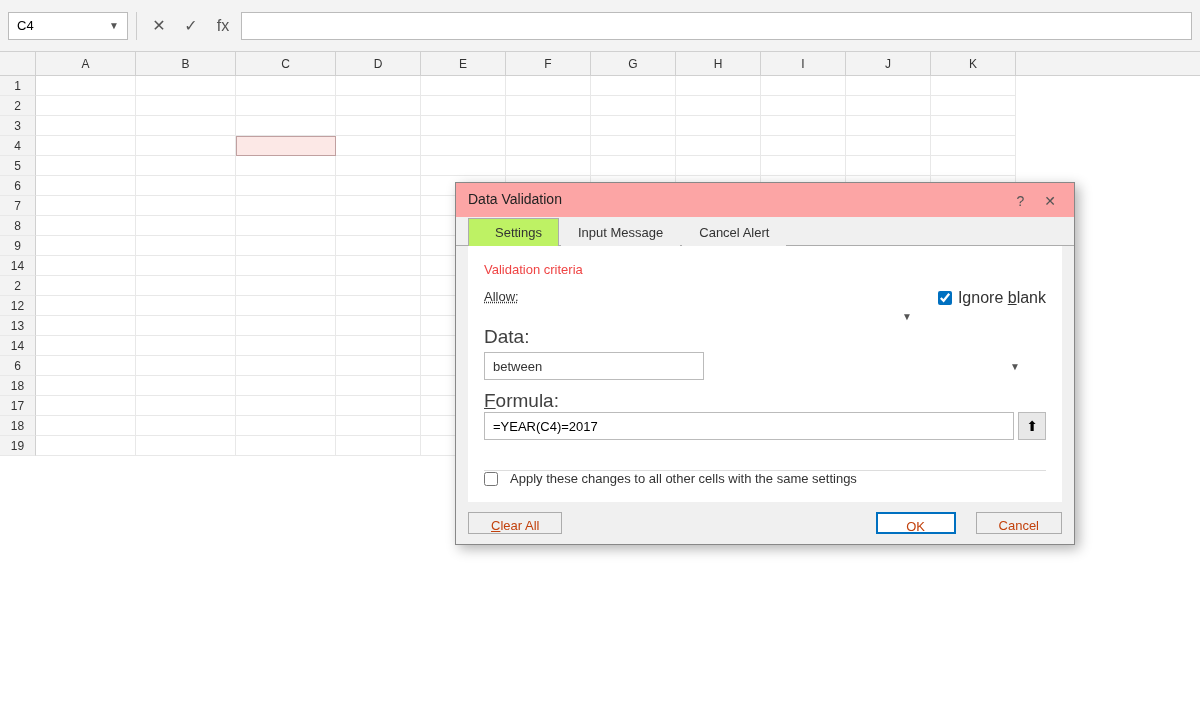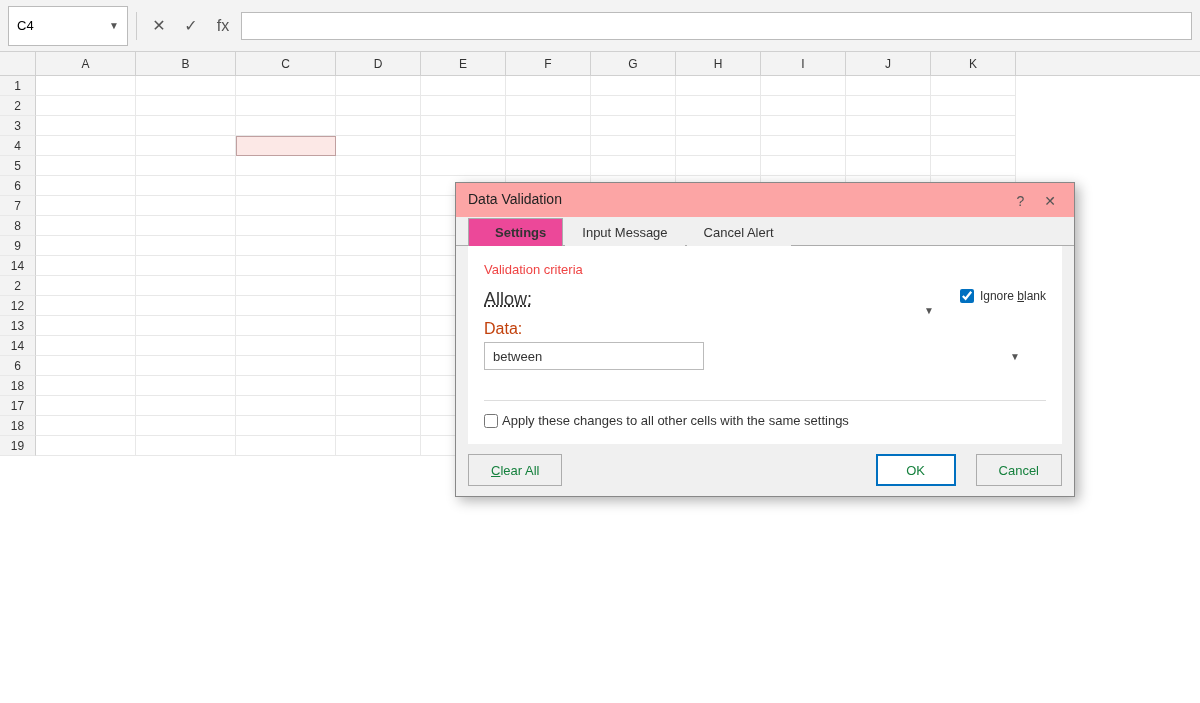--- a/index.html
+++ b/index.html
@@ -17,21 +17,21 @@
       display: flex;
       align-items: center;
       height: 52px;
       background: #f3f3f3;
       border-bottom: 1px solid #d0d0d0;
       padding: 0 8px;
       gap: 4px;
     }
     .name-box {
       width: 120px;
-      height: 40px;
+      height: 28px;
       border: 1px solid #bbb;
       display: flex;
       align-items: center;
       padding: 0 8px;
       background: #fff;
       font-size: 13px;
       justify-content: space-between;
     }
     .toolbar-sep {
       width: 1px;
@@ -193,24 +193,24 @@
       cursor: pointer;
       border: 1px solid transparent;
       border-bottom: none;
       margin-right: 2px;
       position: relative;
       top: 1px;
       background: #f0f0f0;
       color: #333;
     }
     .dialog-tab.active {
-      background: #ec4899;
+      background: #bef264;
       border-color: #acacac;
       border-bottom-color: #fff;
-      font-weight: bold;
+      font-weight: normal;
       padding-left: 26px;
     }
 
     .dialog-content {
       background: #fff;
       padding: 16px;
       margin: 0 12px;
     }
 
     .section-title {
@@ -225,29 +225,29 @@
       align-items: flex-start;
       margin-bottom: 10px;
     }
     .form-col {
       display: flex;
       flex-direction: column;
       flex: 1;
       margin-right: 20px;
     }
     .form-label {
-      font-size: 18px;
+      font-size: 13px;
       color: #333;
-      margin-bottom: 0;
+      margin-bottom: 12px;
       text-decoration: underline dotted;
       text-decoration-color: #333;
     }
     .form-label-plain {
-      font-size: 16px;
-      color: #c2410c;
+      font-size: 19px;
+      color: #404040;
       margin-bottom: 4px;
     }
 
     .select-wrapper {
       position: relative;
       display: inline-block;
     }
     .form-select {
       appearance: none;
       -webkit-appearance: none;
@@ -275,21 +275,21 @@
       align-items: center;
       gap: 6px;
     }
     .form-checkbox {
       width: 14px;
       height: 14px;
       cursor: pointer;
       accent-color: #0070c0;
     }
     .checkbox-label {
-      font-size: 12px;
+      font-size: 16px;
       color: #333;
     }
     .checkbox-label u { text-decoration: underline; }
 
     .formula-row {
       margin-top: 10px;
     }
     .formula-input-wrapper {
       display: flex;
       align-items: center;
@@ -311,23 +311,23 @@
       cursor: pointer;
       display: flex;
       align-items: center;
       justify-content: center;
       font-size: 14px;
     }
 
     .apply-row {
       display: flex;
       align-items: center;
-      gap: 4px;
+      gap: 12px;
       margin-top: 30px;
-      padding-top: 12px;
+      padding-top: 0;
       border-top: 1px solid #ddd;
     }
     .apply-checkbox {
       width: 14px;
       height: 14px;
       cursor: pointer;
     }
     .apply-label {
       font-size: 13px;
       color: #333;
@@ -339,23 +339,23 @@
       align-items: center;
       padding: 10px 12px;
       background: #f0f0f0;
     }
     .btn {
       padding: 5px 22px;
       font-size: 13px;
       cursor: pointer;
       border: 1px solid #acacac;
       background: #f0f0f0;
-      color: #15803d;
+      color: #c2410c;
       min-width: 80px;
-      height: 32px;
+      height: 22px;
     }
     .btn-ok {
       background: #fff;
       border: 2px solid #0070c0;
       font-weight: normal;
     }
     .btn-footer-right {
       display: flex;
       gap: 20px;
     }
@@ -710,20 +710,29 @@
             <label class="form-label-plain">Data:</label>
             <div class="select-wrapper">
               <select class="form-select">
                 <option>between</option>
               </select>
               <span class="select-arrow">▼</span>
             </div>
           </div>
         </div>
 
+        <div class="formula-row">
+          <label class="form-label-plain">
+            <span style="text-decoration:underline;">F</span>ormula:
+          </label>
+          <div class="formula-input-wrapper">
+            <input type="text" class="formula-input" value="=YEAR(C4)=2017" style="">
+            <button class="formula-btn" title="Collapse dialog">⬆</button>
+          </div>
+        </div>
 
         <div class="apply-row">
           <input type="checkbox" class="apply-checkbox" style="">
           <label class="apply-label">Apply these changes to all other cells with the same settings</label>
         </div>
       </div>
 
       <div class="dialog-footer">
         <button class="btn">
           <span style="text-decoration:underline;">C</span>lear All

